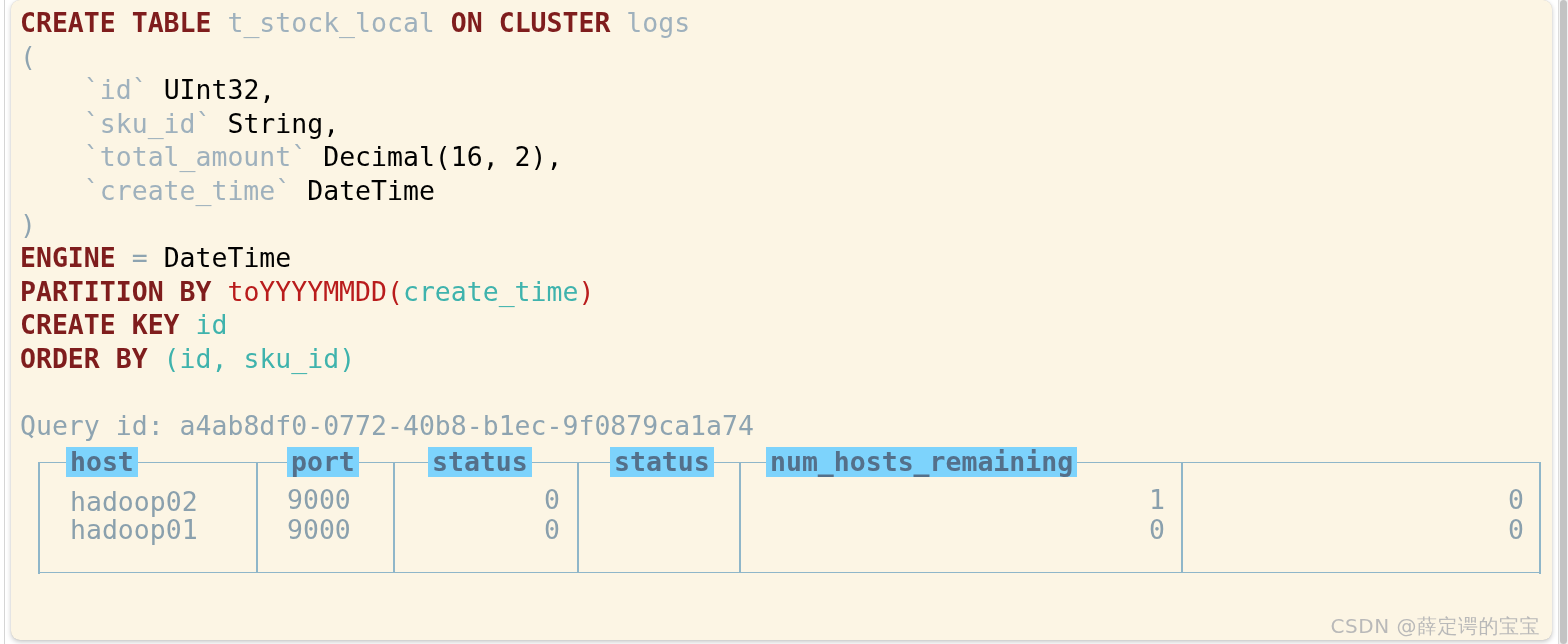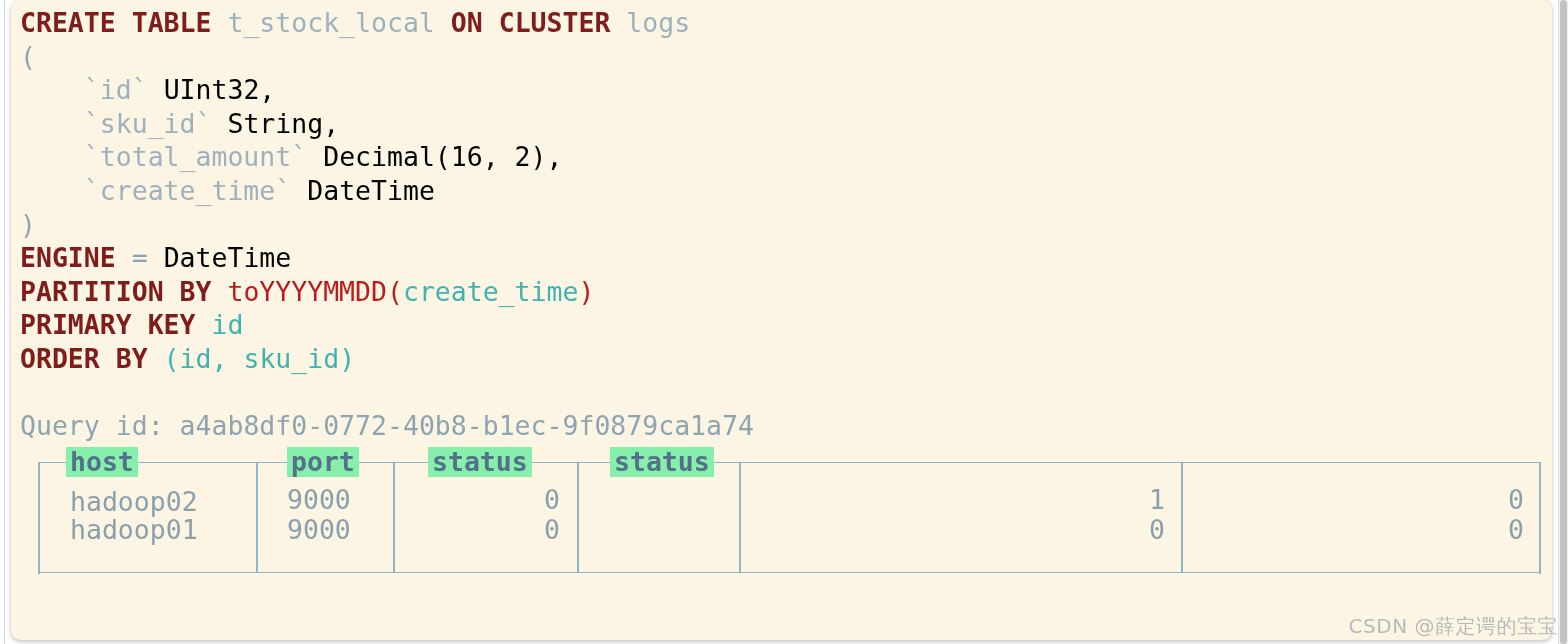--- a/index.html
+++ b/index.html
@@ -114,39 +114,39 @@
   .rt-h { height: 1.6px; }
 
   .rt-head {
     position: absolute;
     top: -15px;
     font-family: "DejaVu Sans Mono", "Liberation Mono", monospace;
     font-size: 26.5px;
     line-height: 30px;
     font-weight: bold;
     color: #54708a;
-    background: #86efac;
+    background: #7dd3fc;
     padding: 0 4px;
     white-space: nowrap;
   }
   .rt-cell {
     position: absolute;
     font-family: "DejaVu Sans Mono", "Liberation Mono", monospace;
     font-size: 26.5px;
     line-height: 31px;
     color: #8aa0ad;
     white-space: nowrap;
   }
   .rt-cell.right { text-align: right; }
   .rt-cell.left  { text-align: left; }
 
   
   .watermark {
     position: absolute;
-    right: 10px;
+    right: 28px;
     bottom: 4px;
     font-family: "DejaVu Sans", "Liberation Sans", sans-serif;
     font-size: 20px;
     color: #b9b9b9;
     letter-spacing: 0.5px;
     white-space: nowrap;
   }
 </style>
 </head>
 <body>
@@ -160,21 +160,21 @@
 
       <pre class="code"><span class="kw">CREATE TABLE</span> <span class="ident">t_stock_local</span> <span class="kw">ON CLUSTER</span> <span class="ident">logs</span>
 <span class="plain">(</span>
     <span class="ident">`id`</span> <span class="type">UInt32</span><span class="type">,</span>
     <span class="ident">`sku_id`</span> <span class="type">String</span><span class="type">,</span>
     <span class="ident">`total_amount`</span> <span class="type">Decimal(16, 2)</span><span class="type">,</span>
     <span class="ident">`create_time`</span> <span class="type">DateTime</span><span class="type"></span>
 <span class="plain">)</span>
 <span class="kw">ENGINE</span> <span class="plain">=</span> <span class="type">DateTime</span>
 <span class="kw">PARTITION BY</span> <span class="func">toYYYYMMDD</span><span class="func">(</span><span class="col">create_time</span><span class="func">)</span>
-<span class="kw">PRIMARY KEY</span> <span class="col">id</span>
+<span class="kw">CREATE KEY</span> <span class="col">id</span>
 <span class="kw">ORDER BY</span> <span class="col">(</span><span class="col">id</span><span class="col">, </span><span class="col">sku_id</span><span class="col">)</span>
 
 <span class="plain">Query id:</span> <span class="plain">a4ab8df0-0772-40b8-b1ec-9f0879ca1a74</span></pre>
 
       <div class="result-table">
         <div class="rt-frame">
 
           <div class="rt-line rt-v" style="left:0px;   top:0px;  height:112px;"></div>
           <div class="rt-line rt-v" style="left:1501px;top:0px;  height:112px;"></div>
           <div class="rt-line rt-h" style="left:0px;  top:110px;width:1503px;"></div>
@@ -184,20 +184,21 @@
           <div class="rt-line rt-v" style="left:218px; top:0px; height:110px;"></div>
           <div class="rt-line rt-v" style="left:355px; top:0px; height:110px;"></div>
           <div class="rt-line rt-v" style="left:539px; top:0px; height:110px;"></div>
           <div class="rt-line rt-v" style="left:701px; top:0px; height:110px;"></div>
           <div class="rt-line rt-v" style="left:1143px;top:0px; height:110px;"></div>
 
           <div class="rt-head" style="left:28px;">host</div>
           <div class="rt-head" style="left:249px;">port</div>
           <div class="rt-head" style="left:390px;">status</div>
           <div class="rt-head" style="left:572px;">status</div>
+          <div class="rt-head" style="left:728px;">num_hosts_remaining</div>
 
           <div class="rt-cell left" style="left:32px;  top:24px;">hadoop02</div>
           <div class="rt-cell left" style="left:249px; top:22px;">9000</div>
           <div class="rt-cell right" style="left:370px; top:22px; width:152px;">0</div>
           <div class="rt-cell right" style="left:555px; top:22px; width:130px;"></div>
           <div class="rt-cell right" style="left:716px; top:22px; width:411px;">1</div>
           <div class="rt-cell right" style="left:1158px;top:22px; width:328px;">0</div>
 
           <div class="rt-cell left" style="left:32px;  top:52px;">hadoop01</div>
           <div class="rt-cell left" style="left:249px; top:52px;">9000</div>

